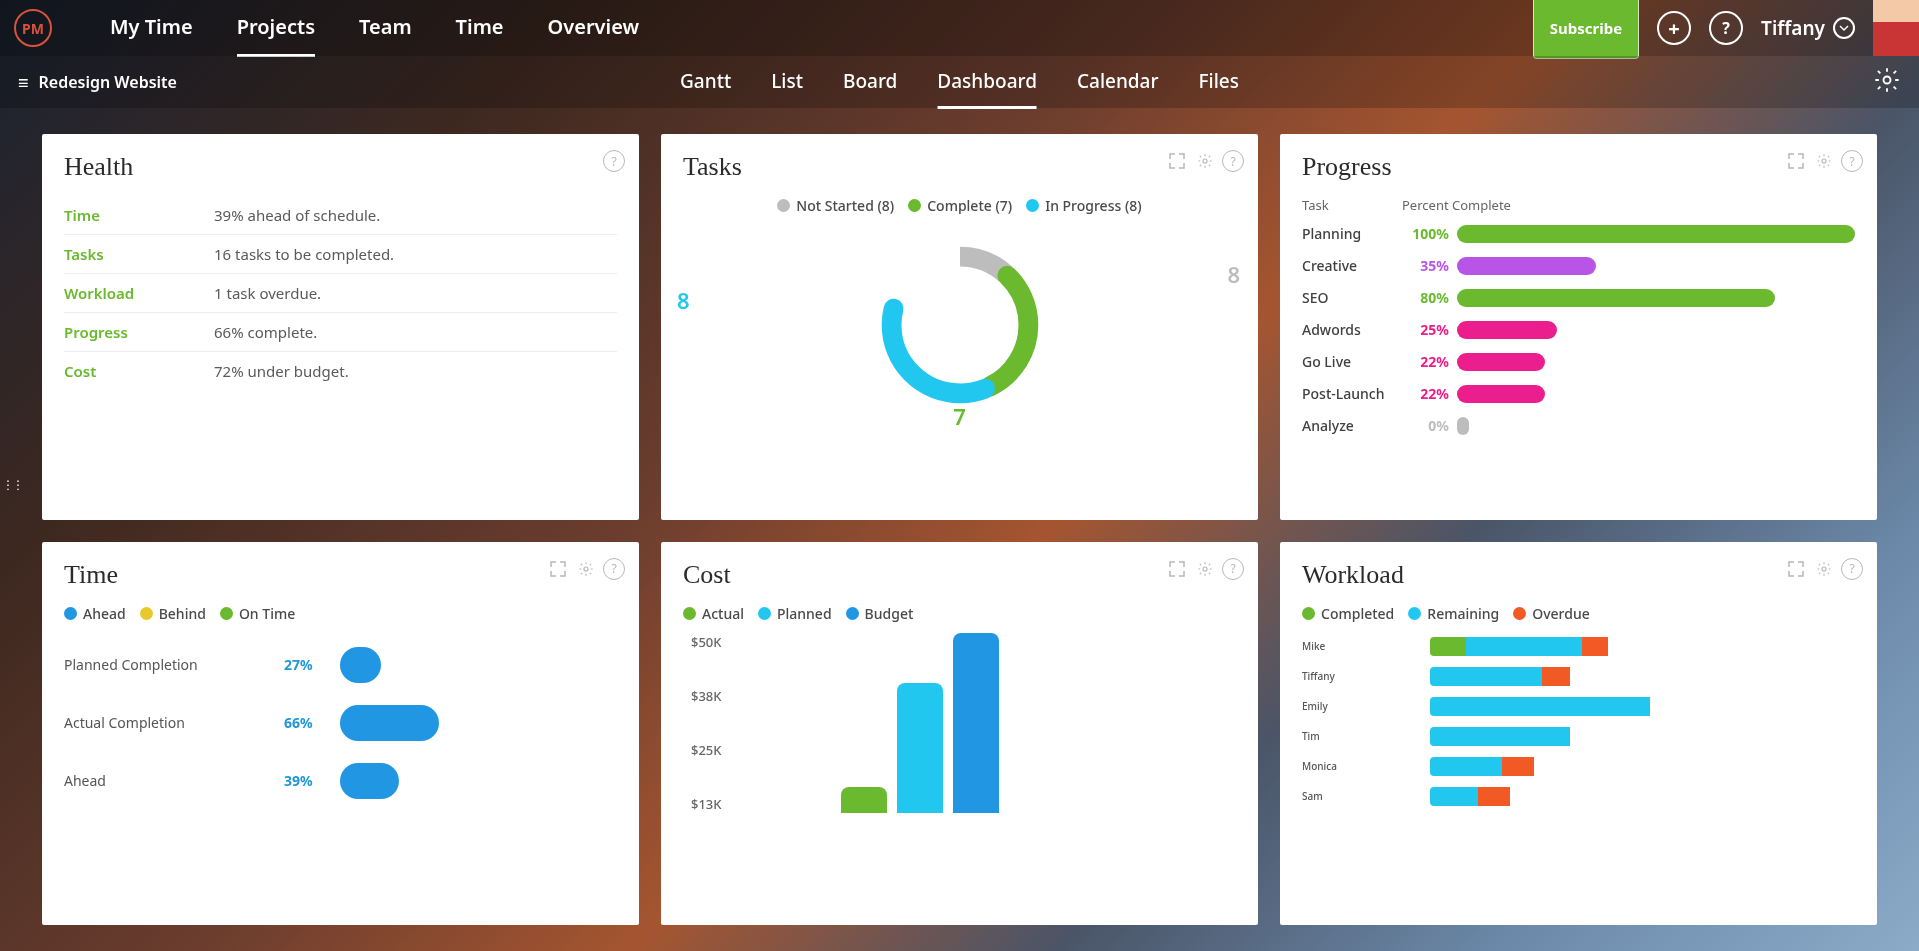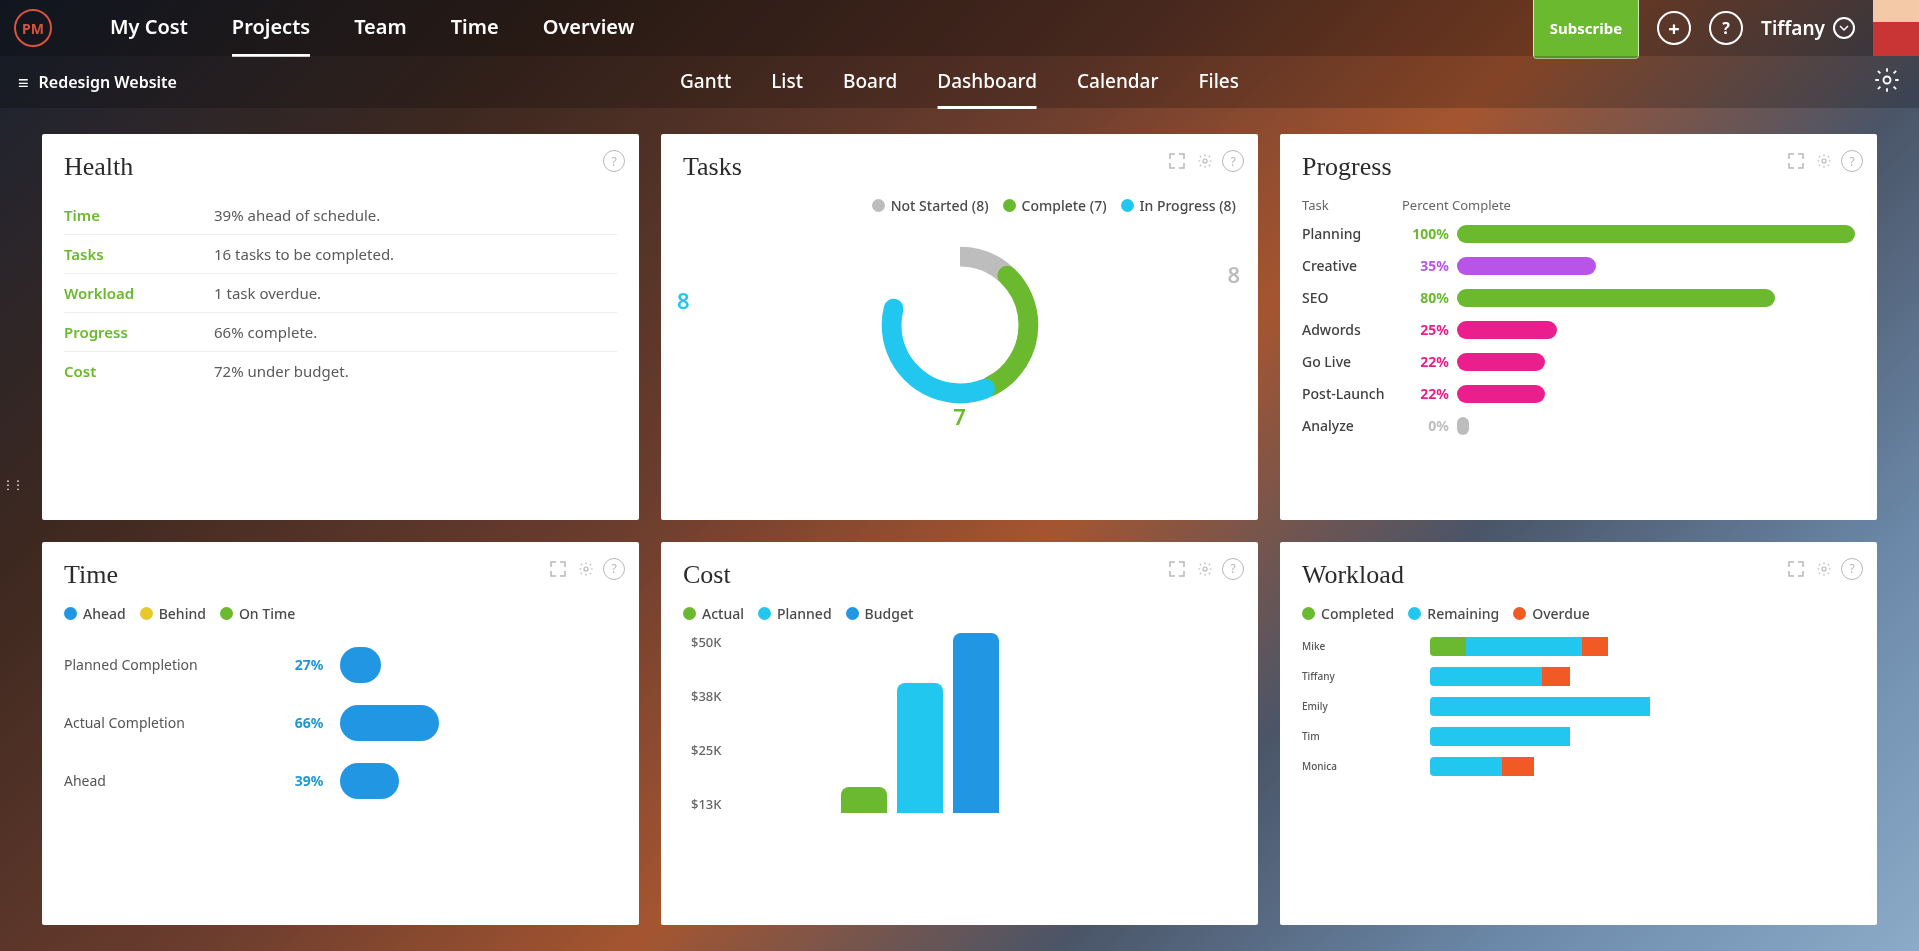--- a/index.html
+++ b/index.html
@@ -27,57 +27,57 @@
 .dash{padding:26px 42px;display:grid;grid-template-columns:repeat(3,1fr);gap:22px;height:calc(100% - 108px);overflow:auto}
 .card{background:#fff;border-radius:2px;padding:18px 22px;position:relative;min-height:330px}
 .card h2{font-family:Georgia,serif;font-size:26px;color:#2b2b2b;margin-bottom:14px;font-weight:400}
 .ctrl{position:absolute;top:16px;right:14px;display:flex;gap:6px;color:#b8b8b8}
 .ctrl span{width:22px;height:22px;display:flex;align-items:center;justify-content:center;cursor:pointer}
 .qcirc{border:1.5px solid #b8b8b8;border-radius:50%;font-size:12px}
 .hrow{display:flex;padding:9px 0;border-bottom:1px solid #eee;font-size:15px}
 .hrow:last-child{border:none}
 .hrow .lbl{color:#6ab92e;font-weight:600;width:150px}
 .hrow .val{color:#5a5a5a}
-.legend{display:flex;gap:14px;justify-content:flex-end;font-size:14px;color:#4a4a4a;font-weight:500}
+.legend{display:flex;gap:14px;justify-content:center;font-size:14px;color:#4a4a4a;font-weight:500}
 .legend span{display:flex;align-items:center;gap:6px}
 .dot{width:13px;height:13px;border-radius:50%}
 .donut{display:flex;justify-content:center;margin-top:20px;position:relative}
 .donut svg{width:180px;height:180px}
 .dlbl{position:absolute;font-size:22px;font-weight:600}
 .phead{display:flex;font-size:13px;color:#666;margin-bottom:10px}
 .phead div:first-child{width:100px}
 .prow{display:flex;align-items:center;margin-bottom:13px;font-size:14px}
 .prow .t{width:100px;color:#404040;font-weight:500}
 .prow .p{width:55px;text-align:right;font-weight:700;padding-right:8px}
 .pbar{flex:1;height:18px;position:relative}
 .pbar div{height:100%;border-radius:10px}
 .pscroll{max-height:240px;overflow-y:scroll}
 .pscroll::-webkit-scrollbar{width:8px}
 .pscroll::-webkit-scrollbar-thumb{background:#ccc;border-radius:4px}
 .trow{display:flex;align-items:center;margin-bottom:22px;font-size:14px}
 .trow .t{width:220px;color:#555}
-.trow .p{width:50px;color:#1e98d5;font-weight:700;text-align:center}
+.trow .p{width:50px;color:#1e98d5;font-weight:700;text-align:left}
 .tbar{height:36px;background:#2196e3;border-radius:18px 18px 18px 18px;margin-left:6px}
 .costchart{display:flex;align-items:flex-end;height:180px;margin-left:8px;margin-top:10px;position:relative}
 .yaxis{position:absolute;left:0;top:0;bottom:0;display:flex;flex-direction:column;justify-content:space-between;font-size:13px;color:#666;font-weight:500}
 .bars{display:flex;align-items:flex-end;gap:10px;margin-left:150px;height:100%}
 .bar{width:46px;border-radius:8px 8px 0 0}
 .wrow{display:flex;align-items:center;margin-bottom:11px;font-size:10px}
 .wrow .t{width:128px;color:#555;font-weight:500}
 .wbar{flex:1;height:19px;display:flex;border-radius:4px;overflow:hidden;max-width:300px}
 .wbar div{height:100%}
 .sidehandle{position:absolute;left:2px;top:50%;color:#fff;font-size:12px;letter-spacing:-2px;cursor:pointer}
 </style>
 </head>
 <body>
 
 <div class="nav1">
   <div class="logo">PM</div>
   <div class="tabs" id="nav1tabs">
-      <div>My Cost</div>
+      <div>My Time</div>
       <div class="active">Projects</div>
       <div>Team</div>
       <div>Time</div>
       <div>Overview</div>
     </div>
   <div class="right">
     <button class="subscribe">Subscribe</button>
     <div class="circ">+</div>
     <div class="circ" style="font-size:16px">?</div>
     <div class="user">
@@ -373,16 +373,23 @@
             <div style="width:140px;background:#22c7ef"></div>
           </div>
         </div>
         <div class="wrow">
           <div class="t">Monica</div>
           <div class="wbar">
             <div style="width:72px;background:#22c7ef"></div>
             <div style="width:32px;background:#f15a24"></div>
           </div>
         </div>
+        <div class="wrow">
+          <div class="t">Sam</div>
+          <div class="wbar">
+            <div style="width:48px;background:#22c7ef"></div>
+            <div style="width:32px;background:#f15a24"></div>
+          </div>
+        </div>
       </div>
   </div>
 
 </div>
 
 </body></html>

